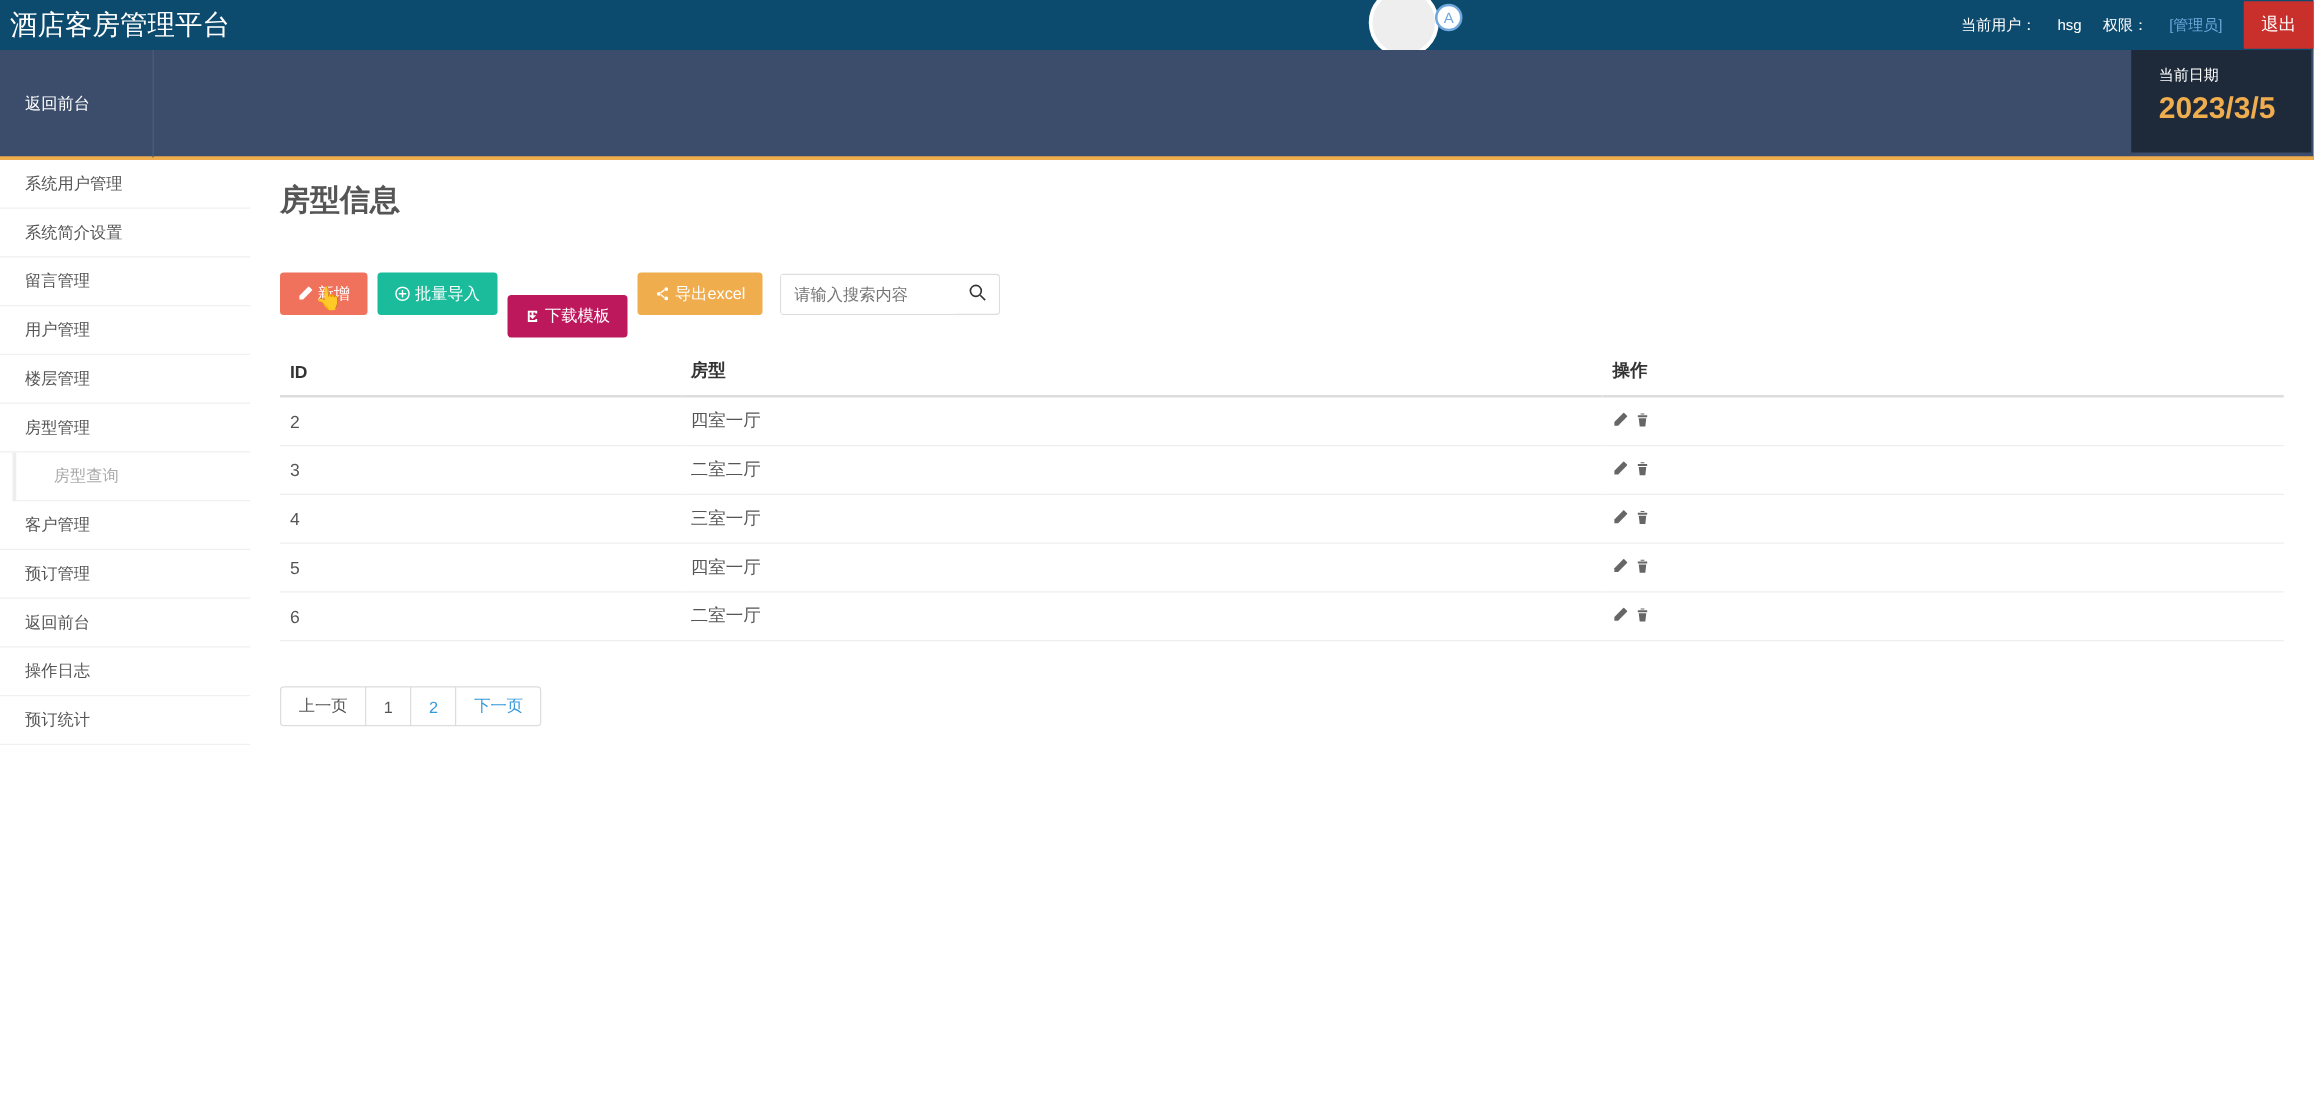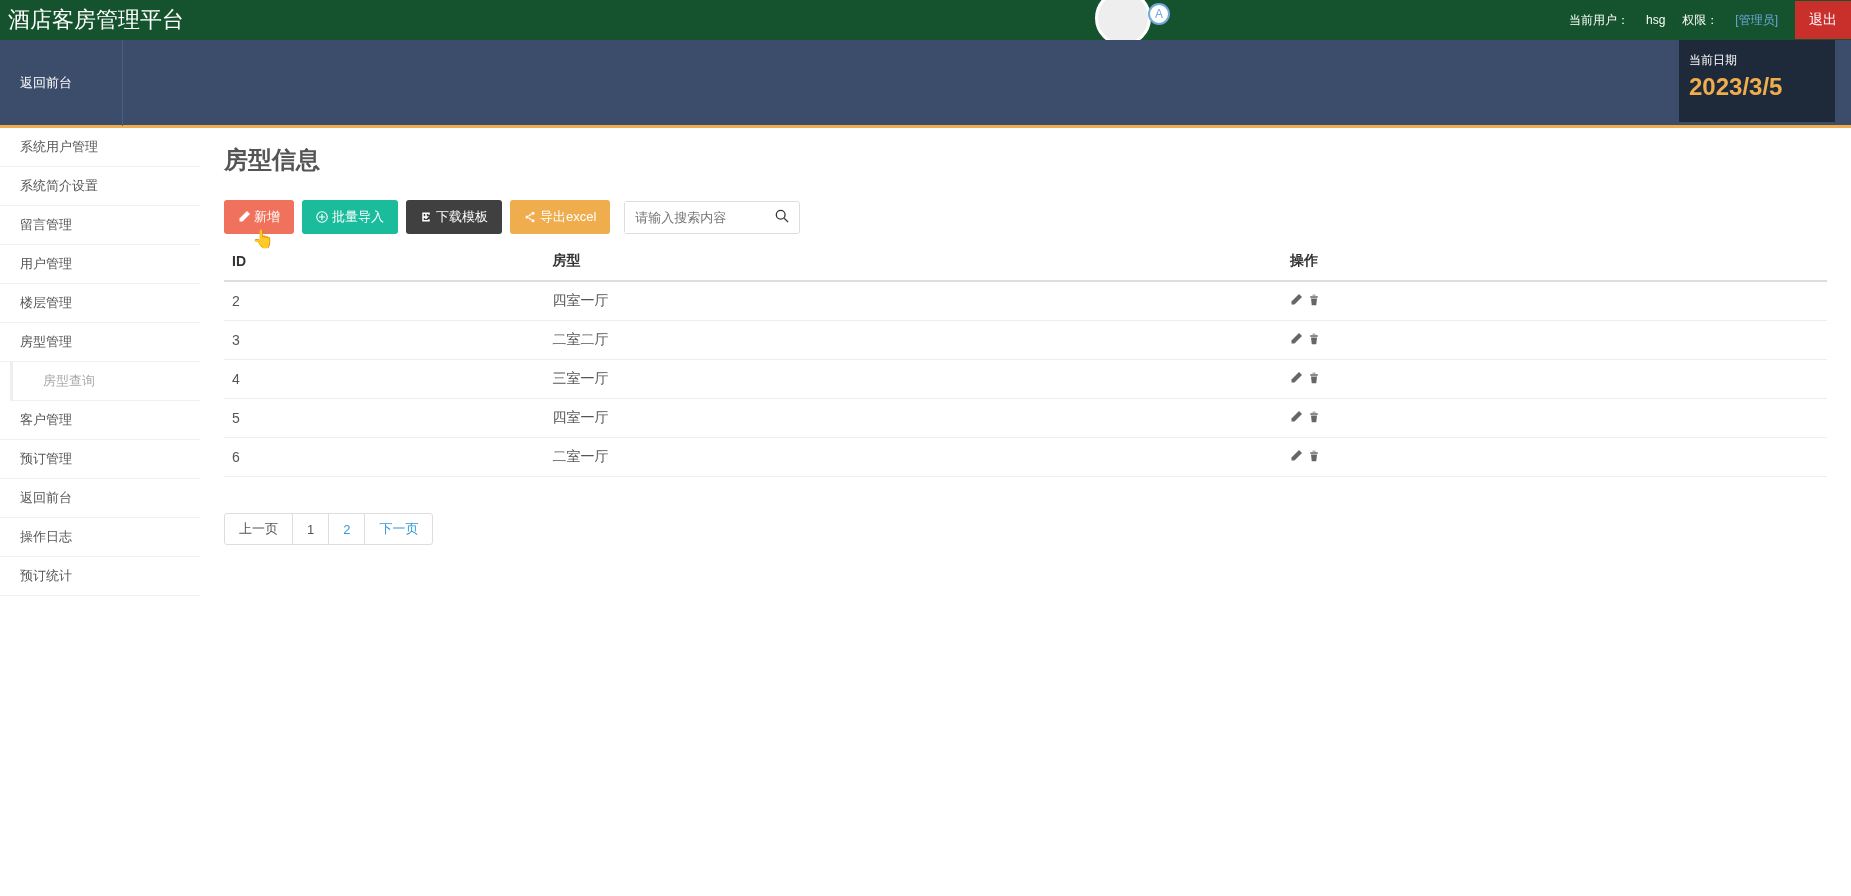--- a/index.html
+++ b/index.html
@@ -1,19 +1,19 @@
 <!DOCTYPE html>
 <html><head>
   <meta charset="utf-8">
   <style>
     * { margin: 0; padding: 0; box-sizing: border-box; }
     body { font-family: "Microsoft YaHei", Arial, sans-serif; font-size: 14px; color: #333; }
     
     .top-header {
-      background: #14532d;
+      background: #0c4a6e;
       height: 40px;
       display: flex;
       align-items: center;
       padding: 0 8px;
       position: relative;
     }
     .app-title {
       color: #fff;
       font-size: 22px;
       font-weight: normal;
@@ -78,26 +78,26 @@
     .back-front {
       color: #fff;
       font-size: 13px;
       margin-left: 20px;
       cursor: pointer;
       padding: 34px 50px 34px 0px;
       border-right: 1px solid #4a5d7d;
     }
     .date-box {
       position: absolute;
-      right: 16px;
+      right: 2px;
       top: 0;
       bottom: 3px;
-      width: 156px;
+      width: 144px;
       background: #1e2a3a;
-      padding: 12px 10px;
+      padding: 12px 22px;
     }
     .date-label {
       color: #fff;
       font-size: 12px;
     }
     .date-value {
       color: #f0ad4e;
       font-size: 24px;
       font-weight: bold;
       margin-top: 4px;
@@ -146,21 +146,21 @@
       border-radius: 3px;
       color: #fff;
       cursor: pointer;
       font-size: 13px;
       display: inline-flex;
       align-items: center;
       gap: 4px;
     }
     .btn-orange { background: #f0725c; justify-content: flex-end; }
     .btn-teal { background: #1abc9c; }
-    .btn-blue { background: #404040; }
+    .btn-blue { background: #be185d; margin-top: 36px; }
     .btn-yellow { background: #f0ad4e; }
     .search-group {
       display: flex;
       align-items: center;
       border: 1px solid #ddd;
       border-radius: 3px;
       margin-left: 6px;
     }
     .search-input {
       border: none;

